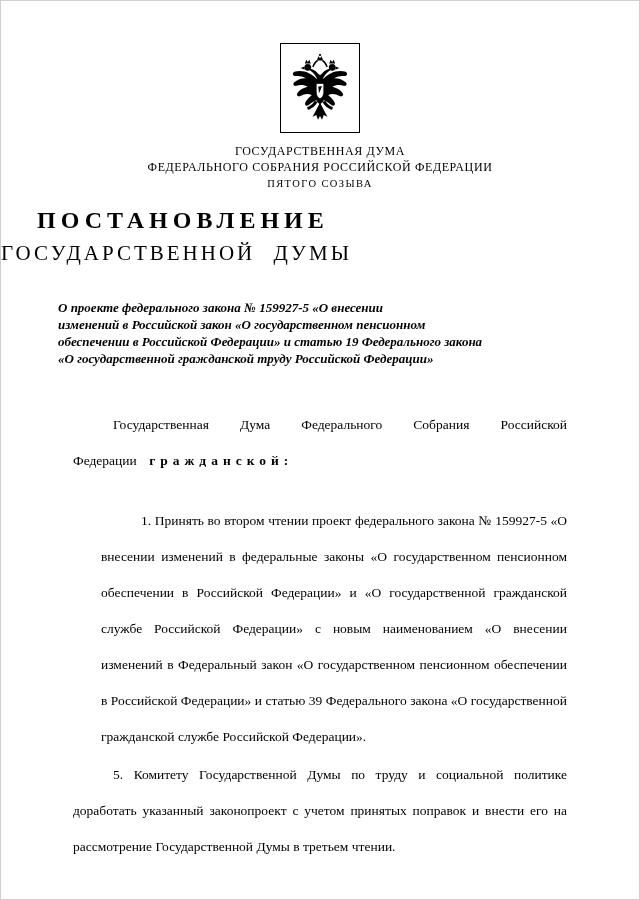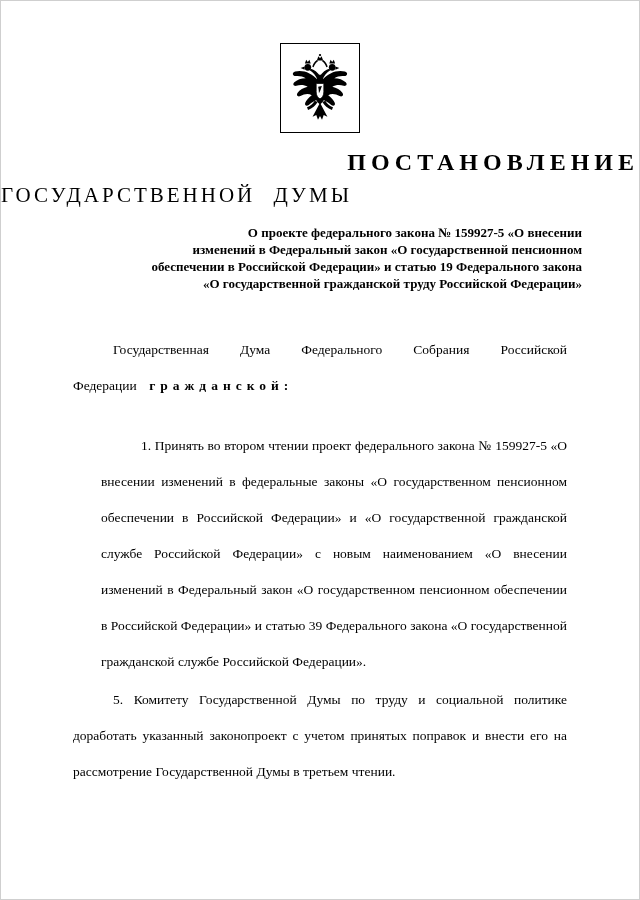--- a/index.html
+++ b/index.html
@@ -36,39 +36,41 @@
     letter-spacing: 0.6px;
   }
   .org-convocation {
     font-size: 10.5px;
     line-height: 14px;
     letter-spacing: 1.4px;
     margin-top: 2px;
   }
   .title-main {
     margin-top: 16px;
-    text-align: right;
+    text-align: left;
     font-size: 24px;
     font-weight: bold;
     letter-spacing: 5px;
+    padding-left: 36px;
   }
   .title-sub {
     margin-top: 7px;
     text-align: left;
     font-size: 21px;
     letter-spacing: 3px;
     word-spacing: 10px;
   }
   .subject {
-    margin: 16px auto 0;
+    margin: 33px auto 0;
     width: 524px;
-    text-align: right;
+    text-align: left;
     font-weight: bold;
     font-size: 13px;
     line-height: 17px;
+    font-style: italic;
   }
   .doc-body {
     margin: 40px 72px 0;
     font-size: 13.5px;
     line-height: 36px;
     text-align: justify;
   }
   .doc-body p { text-indent: 40px; }
   .p-lead { word-spacing: 9px; }
   .decree {
@@ -106,27 +108,32 @@
         <path d="M60 40 C52.5 47.5 48.5 57.5 48.5 69.5 C48.5 82.5 52.5 92 60 97 C67.5 92 71.5 82.5 71.5 69.5 C71.5 57.5 67.5 47.5 60 40 Z"></path>
 
         <path d="M60 94 L46 120 L53 116.8 L56.2 126 L60 118.6 L63.8 126 L67 116.8 L74 120 Z"></path>
 
         <path d="M52.8 57.5 L67.2 57.5 L67.2 73 C67.2 79.8 64.5 84.3 60 86.5 C55.5 84.3 52.8 79.8 52.8 73 Z" fill="#fff" stroke="#000" stroke-width="1.4"></path>
         <path d="M56.5 63.5 L63.5 62 L61 70 L58 76 L57.5 69 Z"></path>
       </g>
     </svg>
   </div>
 
+  <div class="org-block">
+    <div class="org-line">ГОСУДАРСТВЕННАЯ ДУМА</div>
+    <div class="org-line">ФЕДЕРАЛЬНОГО СОБРАНИЯ РОССИЙСКОЙ ФЕДЕРАЦИИ</div>
+    <div class="org-convocation">ПЯТОГО СОЗЫВА</div>
+  </div>
 
   <div class="title-main">ПОСТАНОВЛЕНИЕ</div>
   <div class="title-sub">ГОСУДАРСТВЕННОЙ  ДУМЫ</div>
 
   <div class="subject">
     <div class="subject-line">О проекте федерального закона № 159927-5 «О внесении</div>
-    <div class="subject-line">изменений в Федеральный закон «О государственной пенсионном</div>
+    <div class="subject-line">изменений в Российской закон «О государственном пенсионном</div>
     <div class="subject-line">обеспечении в Российской Федерации» и статью 19 Федерального закона</div>
     <div class="subject-line">«О государственной гражданской труду Российской Федерации»</div>
   </div>
 
   <div class="doc-body">
     <p class="p-lead"><span>Государственная Дума Федерального Собрания Российской Федерации</span> <span class="decree">гражданской:</span></p>
     <p class="item item-1">1. Принять во втором чтении проект федерального закона №&nbsp;159927-5 «О внесении изменений в федеральные законы «О государственном пенсионном обеспечении в Российской Федерации» и «О государственной гражданской службе Российской Федерации» с новым наименованием «О внесении изменений в Федеральный закон «О государственном пенсионном обеспечении в Российской Федерации» и статью 39 Федерального закона «О государственной гражданской службе Российской Федерации».</p>
     <p class="item item-2">5. Комитету Государственной Думы по труду и социальной политике доработать указанный законопроект с учетом принятых поправок и внести его на рассмотрение Государственной Думы в третьем чтении.</p>
   </div>
 

